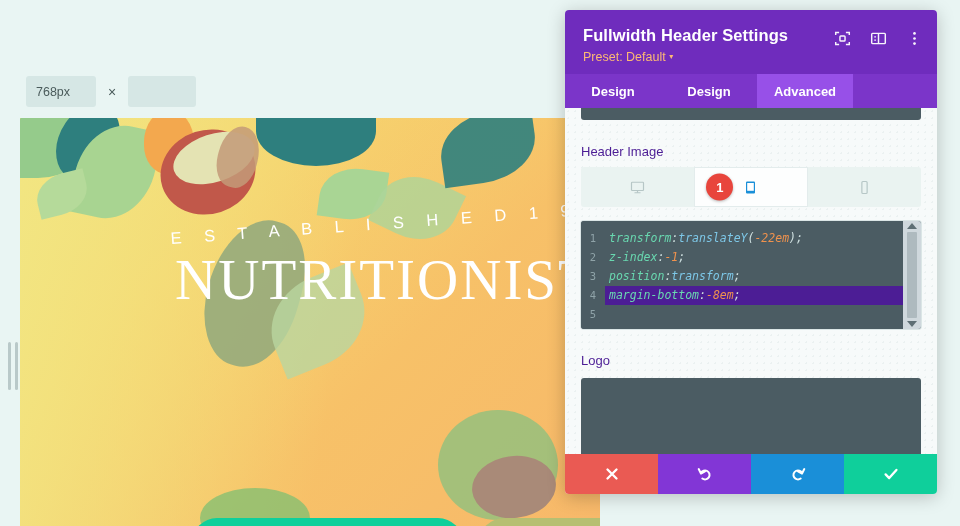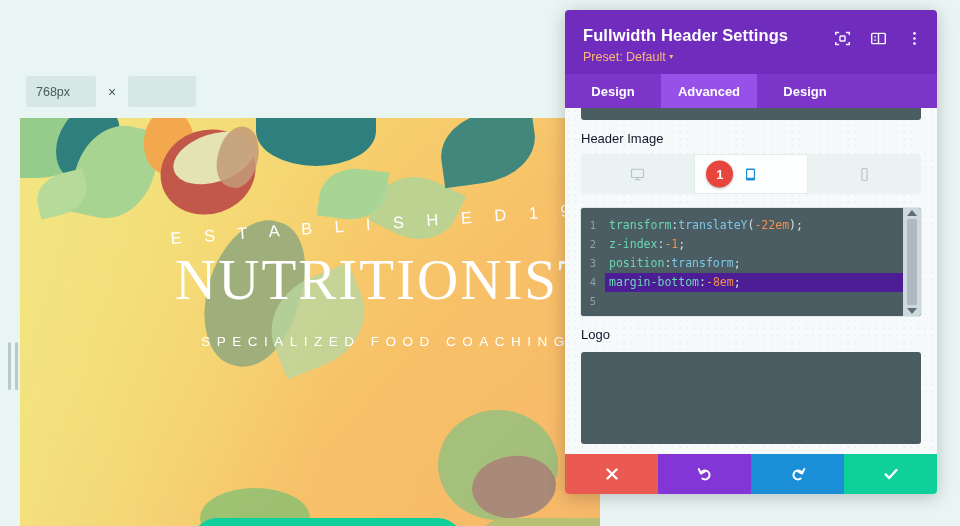--- a/index.html
+++ b/index.html
@@ -178,22 +178,22 @@
   .cut-code {
     position: relative;
     margin-top: -10px;
     height: 22px;
     background: #4b5c63;
     border-radius: 0 0 3px 3px;
   }
 
   .field-label {
     position: relative;
-    font-size: 13px; color: #0f172a;
-    margin-top: 11px; margin-bottom: 8px;
+    font-size: 13px; color: #4c1d95;
+    margin-top: 24px; margin-bottom: 8px;
   }
 
   .device-row {
     position: relative;
     display: flex; height: 40px;
     background: #eaf3f1;
     border-radius: 3px;
     overflow: visible;
   }
   .device-cell {
@@ -228,21 +228,21 @@
     padding-top: 8px;
     text-align: center;
     font-size: 10.5px; color: #8fa3a8;
     line-height: 19px;
   }
   .code-lines {
     flex: 1; padding-top: 8px; font-size: 11.5px;
     line-height: 19px; color: #d7e3e3;
     white-space: nowrap;
   }
-  .code-line { padding-left: 4px; }
+  .code-line { padding-left: 4px; font-style: italic; }
   .code-line.active { background: #4c1d95; }
   .tok-prop { color: #69d8b0; }
   .tok-fn   { color: #7ec8e8; }
   .tok-num  { color: #f0924d; }
   .tok-punc { color: #cfe0e0; }
 
   .editor-scroll {
     width: 18px; background: #cfd8dd;
     display: flex; flex-direction: column;
     justify-content: space-between; align-items: center;
@@ -315,21 +315,20 @@
     <div class="deco" style="left:198px;top:8px;width:40px;height:62px;background:#c39a78;opacity:.85;border-radius:50% 50% 45% 45%;transform:rotate(14deg);"></div>
     <div class="deco leaf" style="left:358px;top:58px;width:78px;height:64px;background:#add49a;opacity:.8;transform:rotate(26deg);"></div>
     <div class="deco leaf" style="left:420px;top:-6px;width:96px;height:70px;background:#2e7f7e;opacity:.9;transform:rotate(-8deg);"></div>
     <div class="deco" style="left:418px;top:292px;width:120px;height:110px;background:#8fc07e;opacity:.8;border-radius:50%;"></div>
     <div class="deco" style="left:452px;top:338px;width:84px;height:62px;background:#a98a78;border-radius:50%;transform:rotate(-6deg);"></div>
     <div class="deco" style="left:180px;top:370px;width:110px;height:60px;background:#7fbf72;opacity:.75;border-radius:50%;"></div>
 
     <div class="hero-text">
       <div class="established">E S T A B L I S H E D   1 9 9</div>
       <div class="nutritionist">NUTRITIONIST</div>
-      <div class="tagline">SPECIALIZED FOOD COACHING</div>
     </div>
 
     <div class="hero-cta">
       <div class="btn-primary">GET STARTED FOR FREE</div>
       <div class="btn-secondary">CONTACT ME</div>
     </div>
   </div>
 
   <div class="drag-handle">
     <span></span>
@@ -362,22 +361,22 @@
         <svg class="hicon" viewBox="0 0 20 20">
           <circle cx="10" cy="4" r="1.6" fill="#fff"></circle>
           <circle cx="10" cy="10" r="1.6" fill="#fff"></circle>
           <circle cx="10" cy="16" r="1.6" fill="#fff"></circle>
         </svg>
       </div>
     </div>
 
     <div class="tabs">
       <div class="tab">Design</div>
+      <div class="tab">Design</div>
       <div class="tab active">Advanced</div>
-      <div class="tab">Design</div>
     </div>
 
     <div class="modal-body">
 
       <div class="cut-code"></div>
 
       <div class="field-label">Header Image</div>
 
       <div class="device-row">
         <div class="device-cell">

